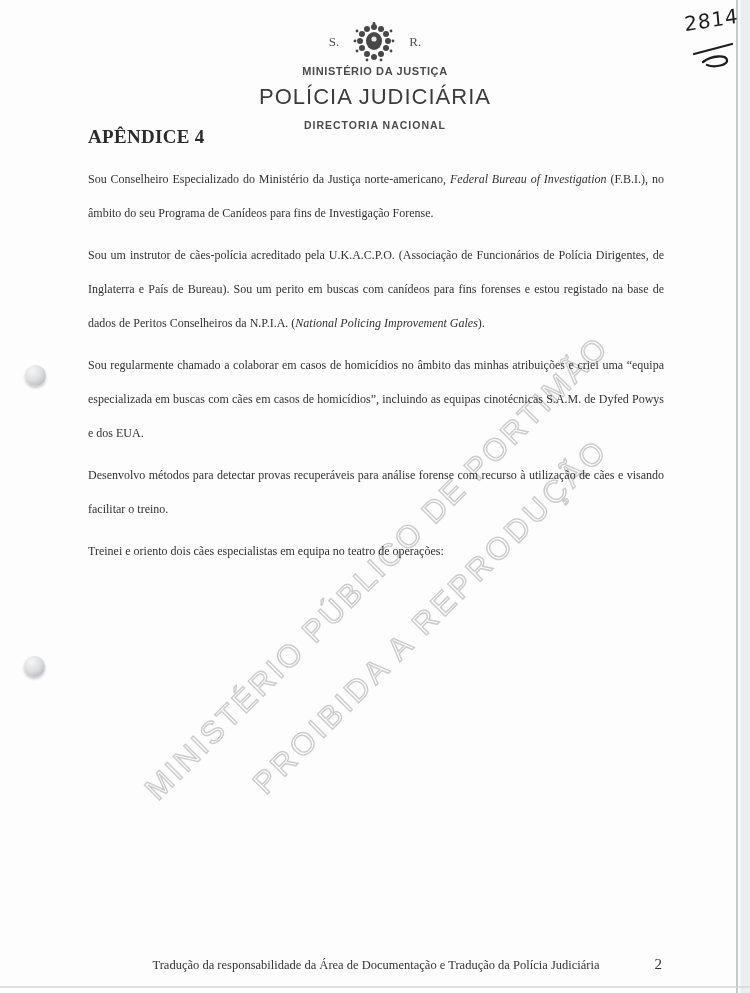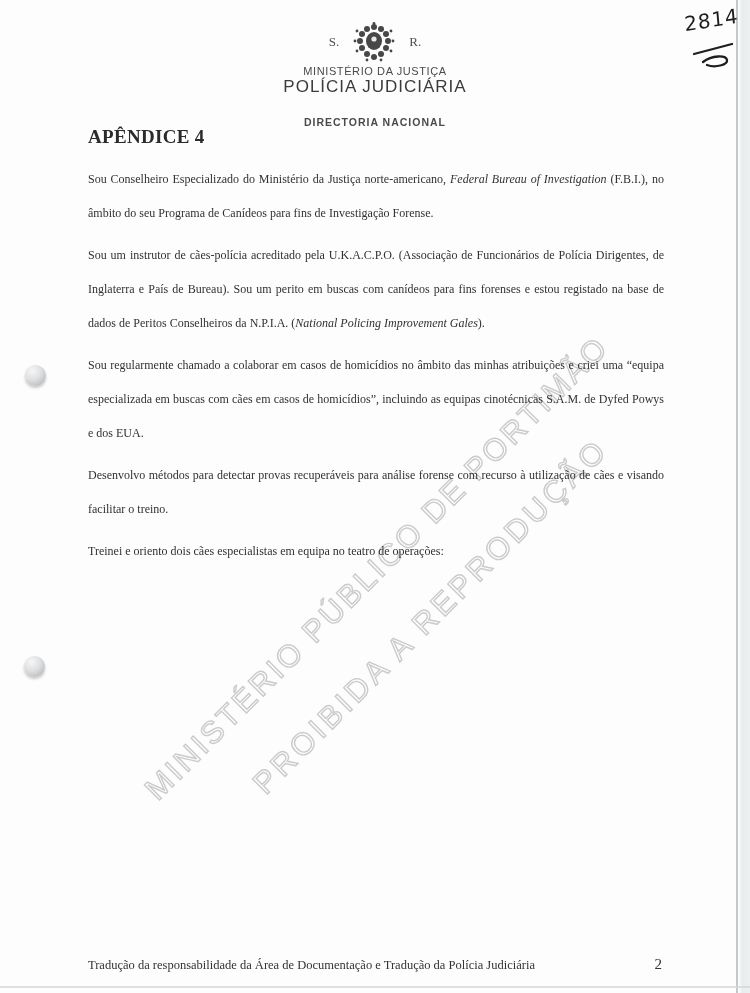--- a/index.html
+++ b/index.html
@@ -45,28 +45,29 @@
 
   
   .header { position: absolute; left: 0; top: 22px; width: 750px; text-align: center; }
   .crest-row {
     display: flex; justify-content: center; align-items: center; gap: 12px;
     height: 40px; font-size: 13px; color: #4f4f4f;
   }
   .ministry {
     margin-top: 3px;
     font-family: "Liberation Sans", sans-serif;
-    font-size: 11px; font-weight: normal; letter-spacing: .6px; color: #4a4a4a;
+    font-size: 11px; font-weight: bold; letter-spacing: .6px; color: #4a4a4a;
   }
   .org {
+    margin-top: 7px;
     font-family: "Liberation Sans", sans-serif;
-    font-size: 17px; letter-spacing: 1px; color: #3b3b3b;
+    font-size: 22px; letter-spacing: 1px; color: #3b3b3b;
   }
   .directorate {
-    margin-top: 19px;
+    margin-top: 9px;
     font-family: "Liberation Sans", sans-serif;
     font-size: 10.5px; font-weight: bold; letter-spacing: 1px; color: #4a4a4a;
   }
 
   
   .doc { position: absolute; left: 88px; top: 124px; width: 576px; z-index: 2; }
   .title {
     font-size: 19px; font-weight: bold; letter-spacing: .3px;
     margin: 0 0 12px 0; line-height: 26px; color: #2b2b2b;
   }
@@ -86,21 +87,21 @@
     -webkit-text-stroke: 1.4px #c6c6c6;
     transform: rotate(-45deg); transform-origin: 0 0;
     opacity: .9;
   }
   .wm-1 { left: 138px; top: 782px; }
   .wm-2 { left: 246px; top: 776px; letter-spacing: 4px; }
 
   
   .footer {
     position: absolute; left: 88px; top: 958px; width: 576px;
-    font-size: 12.5px; color: #333333; z-index: 2;
+    font-size: 12.5px; text-align: center; color: #333333; z-index: 2;
   }
   .page-num {
     position: absolute; right: 88px; top: 956px;
     font-size: 15px; color: #333333; z-index: 2;
   }
 </style>
 </head>
 <body>
 
 <div class="page">

